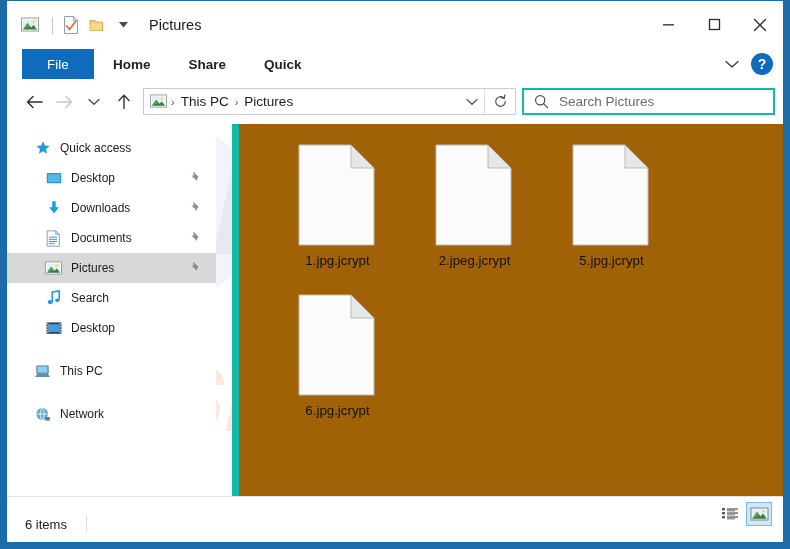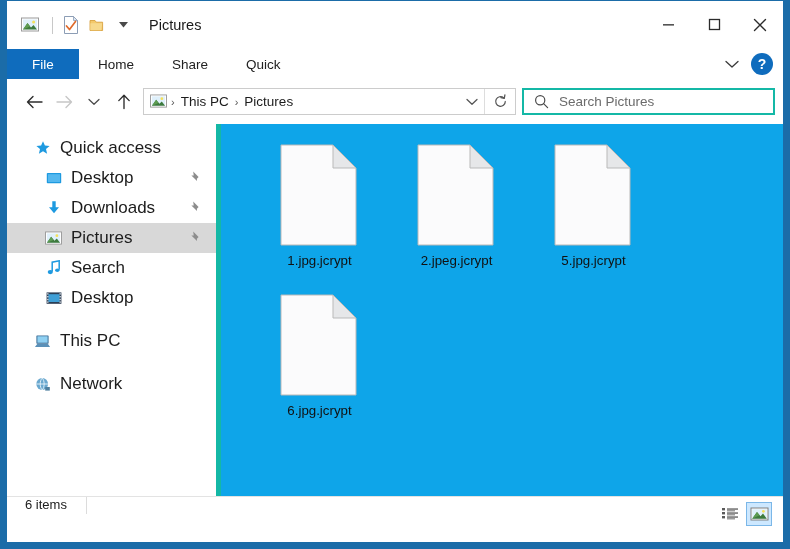--- a/index.html
+++ b/index.html
@@ -124,28 +124,30 @@
     z-index: 50;
     border-bottom: 1px solid #ffffff;
   }
   #tab-file {
     width: 72px; height: 30px;
     background: #0f6cbd;
     color: #ffffff;
     font-size: 13.5px;
     display: flex; align-items: center; justify-content: center;
     cursor: default;
+    margin-left: 15px;
   }
   .ribbon-tab {
     height: 30px;
     padding: 0 19px;
     font-size: 13.5px;
     color: #222222;
     display: flex; align-items: center; justify-content: center;
     cursor: default;
+    font-weight: bold;
   }
   #ribbon-right {
     position: absolute;
     right: 4px; top: 0;
     height: 30px;
     display: flex;
     align-items: center;
     gap: 4px;
   }
   #ribbon-expand {
@@ -262,21 +264,21 @@
     position: relative;
     z-index: 45;
   }
   .nav-item {
     position: relative;
     height: 30px;
     display: flex;
     align-items: center;
     padding-left: 27px;
     cursor: default;
-    font-size: 17px;
+    font-size: 12px;
     color: #1c1c1c;
   }
   .nav-item.selected { background: #d8d8d8; }
   .nav-item.root { padding-left: 27px; }
   .nav-item.child { padding-left: 38px; }
   .nav-icon {
     width: 17px; height: 17px;
     margin-right: 9px;
     display: flex; align-items: center; justify-content: center;
     flex-shrink: 0;
@@ -285,25 +287,26 @@
   .pin-icon {
     position: absolute;
     right: 13px;
     top: 7px;
     width: 15px; height: 15px;
   }
   .nav-gap { height: 13px; }
 
   #content-pane {
     flex: 1;
-    background: #0ea5e9;
-    border-left: 5px solid #14b8a6;
+    background: #a16207;
+    border-left: 7px solid #14b8a6;
     position: relative;
     padding: 16px 0 0 30px;
     z-index: 45;
+    margin-left: 16px;
   }
   #file-grid {
     display: flex;
     flex-wrap: wrap;
     align-content: flex-start;
     gap: 0;
   }
   .file-item {
     width: 137px;
     height: 150px;
@@ -327,21 +330,21 @@
     padding: 1px 3px;
   }
 
   
   #status-bar {
     position: relative;
     height: 36px;
     background: #ffffff;
     border-top: 1px solid #e3e3e3;
     display: flex;
-    align-items: flex-start;
+    align-items: flex-end;
     padding-left: 18px;
     z-index: 50;
   }
   #item-count {
     font-size: 13px;
     color: #202020;
   }
   #status-sep {
     width: 1px;
     height: 17px;
@@ -544,20 +547,38 @@
           </svg>
         </span>
         <span class="nav-label" data-name="sidebar-item-label">Downloads</span>
         <span class="pin-icon" data-name="pin-icon">
           <svg width="15" height="15" viewBox="0 0 15 15">
             <path d="M5.2 1.6 L10.6 7.0 L8.9 8.7 L9.0 11.0 L6.2 8.2 L2.9 11.5 L6.2 8.2 L3.4 5.4 L5.7 5.5 Z" fill="#8d8d8d"></path>
           </svg>
         </span>
       </div>
 
+      <div class="nav-item child" data-name="sidebar-item-documents">
+        <span class="nav-icon" data-name="documents-icon">
+          <svg width="15" height="17" viewBox="0 0 15 17">
+            <path d="M1.2 0.8 H9.6 L13.4 4.4 V16.2 H1.2 Z" fill="#ffffff" stroke="#7f98b5" stroke-width="0.9"></path>
+            <path d="M9.6 0.8 L13.4 4.4 H9.6 Z" fill="#cfdcec" stroke="#7f98b5" stroke-width="0.7"></path>
+            <rect x="3" y="6.6" width="8" height="1" fill="#4c8fc4"></rect>
+            <rect x="3" y="8.8" width="8" height="1" fill="#4c8fc4"></rect>
+            <rect x="3" y="11" width="8" height="1" fill="#4c8fc4"></rect>
+            <rect x="3" y="13.2" width="5.5" height="1" fill="#4c8fc4"></rect>
+          </svg>
+        </span>
+        <span class="nav-label" data-name="sidebar-item-label">Documents</span>
+        <span class="pin-icon" data-name="pin-icon">
+          <svg width="15" height="15" viewBox="0 0 15 15">
+            <path d="M5.2 1.6 L10.6 7.0 L8.9 8.7 L9.0 11.0 L6.2 8.2 L2.9 11.5 L6.2 8.2 L3.4 5.4 L5.7 5.5 Z" fill="#8d8d8d"></path>
+          </svg>
+        </span>
+      </div>
 
       <div class="nav-item child selected" data-name="sidebar-item-pictures">
         <span class="nav-icon" data-name="pictures-icon">
           <svg width="17" height="15" viewBox="0 0 18 16">
             <rect x="0.5" y="1" width="17" height="13" fill="#ffffff" stroke="#9a9a9a" stroke-width="1"></rect>
             <rect x="2" y="2.5" width="14" height="10" fill="#dff0fb"></rect>
             <path d="M2 12.5 L6.5 6 L10 10.5 L12.5 8 L16 12.5 Z" fill="#3d7a3d"></path>
             <path d="M2 12.5 L6.5 6 L9 9.5 L2 12.5 Z" fill="#5d9c52"></path>
             <circle cx="12.6" cy="5" r="1.5" fill="#f5e05a"></circle>
           </svg>

